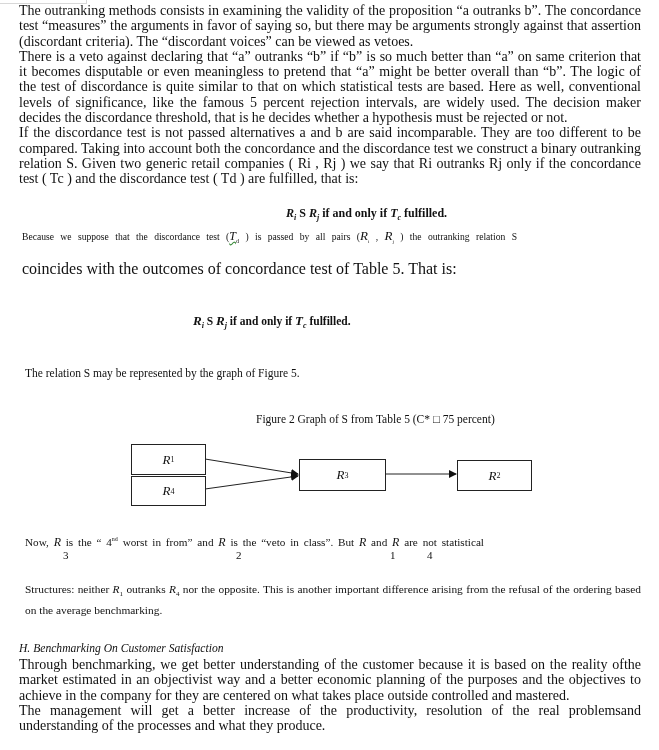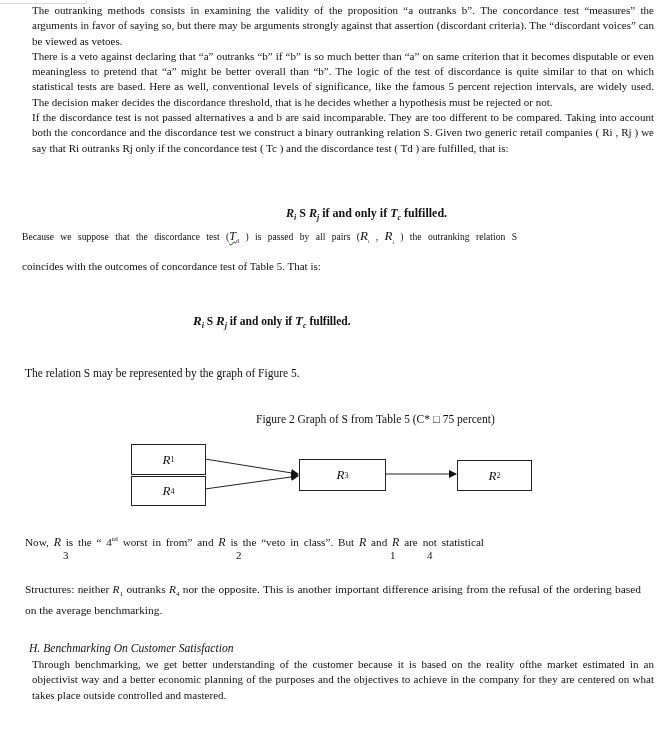--- a/index.html
+++ b/index.html
@@ -3,21 +3,21 @@
   <meta charset="utf-8">
   <style>
     html, body { margin: 0; padding: 0; background: #ffffff; }
     body {
       width: 659px; height: 750px; position: relative; overflow: hidden;
       font-family: "Liberation Serif", "DejaVu Serif", serif;
       color: #111;
     }
     .abs { position: absolute; }
     .para {
-      left: 32px; width: 622px; font-size: 11px; line-height: 15.3px;
+      left: 19px; width: 622px; font-size: 14px; line-height: 15.3px;
       text-align: justify; margin: 0;
     }
     .para p { margin: 0; }
     .corner-box {
       left: 0; top: 0; width: 86px; height: 3px;
       border: 1px solid #d8d8d8; border-top: none; border-left: none;
     }
     .formula {
       font-size: 12px; white-space: nowrap; font-weight: bold;
     }
@@ -50,21 +50,21 @@
 </div>
 
 <div class="abs formula" style="left:286px; top:206px;">
   <i>R</i><sub><i>i</i></sub><span> S </span><i>R</i><sub><i>j</i></sub><span> if and only if </span><i>T</i><sub><i>c</i></sub><span>  fulfilled.</span>
 </div>
 
 <div class="abs spaced" style="left:22px; top:228px;">
   <span>Because  we  suppose  that  the  discordance  test  (</span><i style="font-size:12px; text-decoration: underline wavy #3a8a3a;">T</i><sub style="font-size:6px;">d</sub><span> ) is passed  by  all  pairs  (</span><i style="font-size:13px;">R</i><sub style="font-size:5px;">i</sub><span> , </span><i style="font-size:13px;">R</i><sub style="font-size:5px;">j</sub><span> )  the  outranking  relation  S</span>
 </div>
 
-<div class="abs line" style="left:22px; top:260px; font-size:11px;">coincides with the outcomes of concordance test of Table 5. That is:</div>
+<div class="abs line" style="left:22px; top:260px; font-size:16px;">coincides with the outcomes of concordance test of Table 5. That is:</div>
 
 <div class="abs formula" style="left:193px; top:313px; font-size:11.5px;">
   <i class="bigR">R</i><sub><i>i</i></sub><span> S </span><i class="bigR">R</i><sub><i>j</i></sub><span> if and only if </span><i class="bigR">T</i><sub><i>c</i></sub><span>  fulfilled.</span>
 </div>
 
 <div class="abs line" style="left:25px; top:367px; font-size:11.5px;">The relation S may be represented by the graph of Figure 5.</div>
 
 <div class="abs line" style="left:256px; top:413px; font-size:11.5px;">Figure 2 Graph of S from Table 5 (C* □ 75 percent)</div>
 
 <div class="abs" style="left:0; top:0; width:659px; height:750px; pointer-events:none;">
@@ -109,16 +109,17 @@
 </div>
 <span class="subnum" style="left:63px; top:549px;">3</span>
 <span class="subnum" style="left:236px; top:549px;">2</span>
 <span class="subnum" style="left:390px; top:549px;">1</span>
 <span class="subnum" style="left:427px; top:549px;">4</span>
 
 <div class="abs para" style="left:25px; width:616px; top:581px; font-size:11.4px; line-height:16px;">
   <span>Structures: neither </span><i>R</i><sub style="font-size:7px;">1</sub><span> outranks </span><i>R</i><sub style="font-size:7px;">4</sub><span> nor the opposite. This is another important difference arising from the refusal of the ordering based on the average benchmarking.</span>
 </div>
 
-<div class="abs heading" style="left:29px; top:642px;">H.   Benchmarking On Customer Satisfaction</div>
+<div class="abs heading" style="left:19px; top:642px;">H.   Benchmarking On Customer Satisfaction</div>
 <div class="abs para" style="top:657px;">
   <p>Through benchmarking, we get better understanding of the customer because it is based on the reality ofthe market estimated in an objectivist way and a better economic planning of the purposes and the objectives to achieve in the company for they are centered on what takes place outside controlled and mastered.</p>
+  <p>The management will get a better increase of the productivity, resolution of the real problemsand understanding of the processes and what they produce.</p>
 </div>
 
 </body></html>

